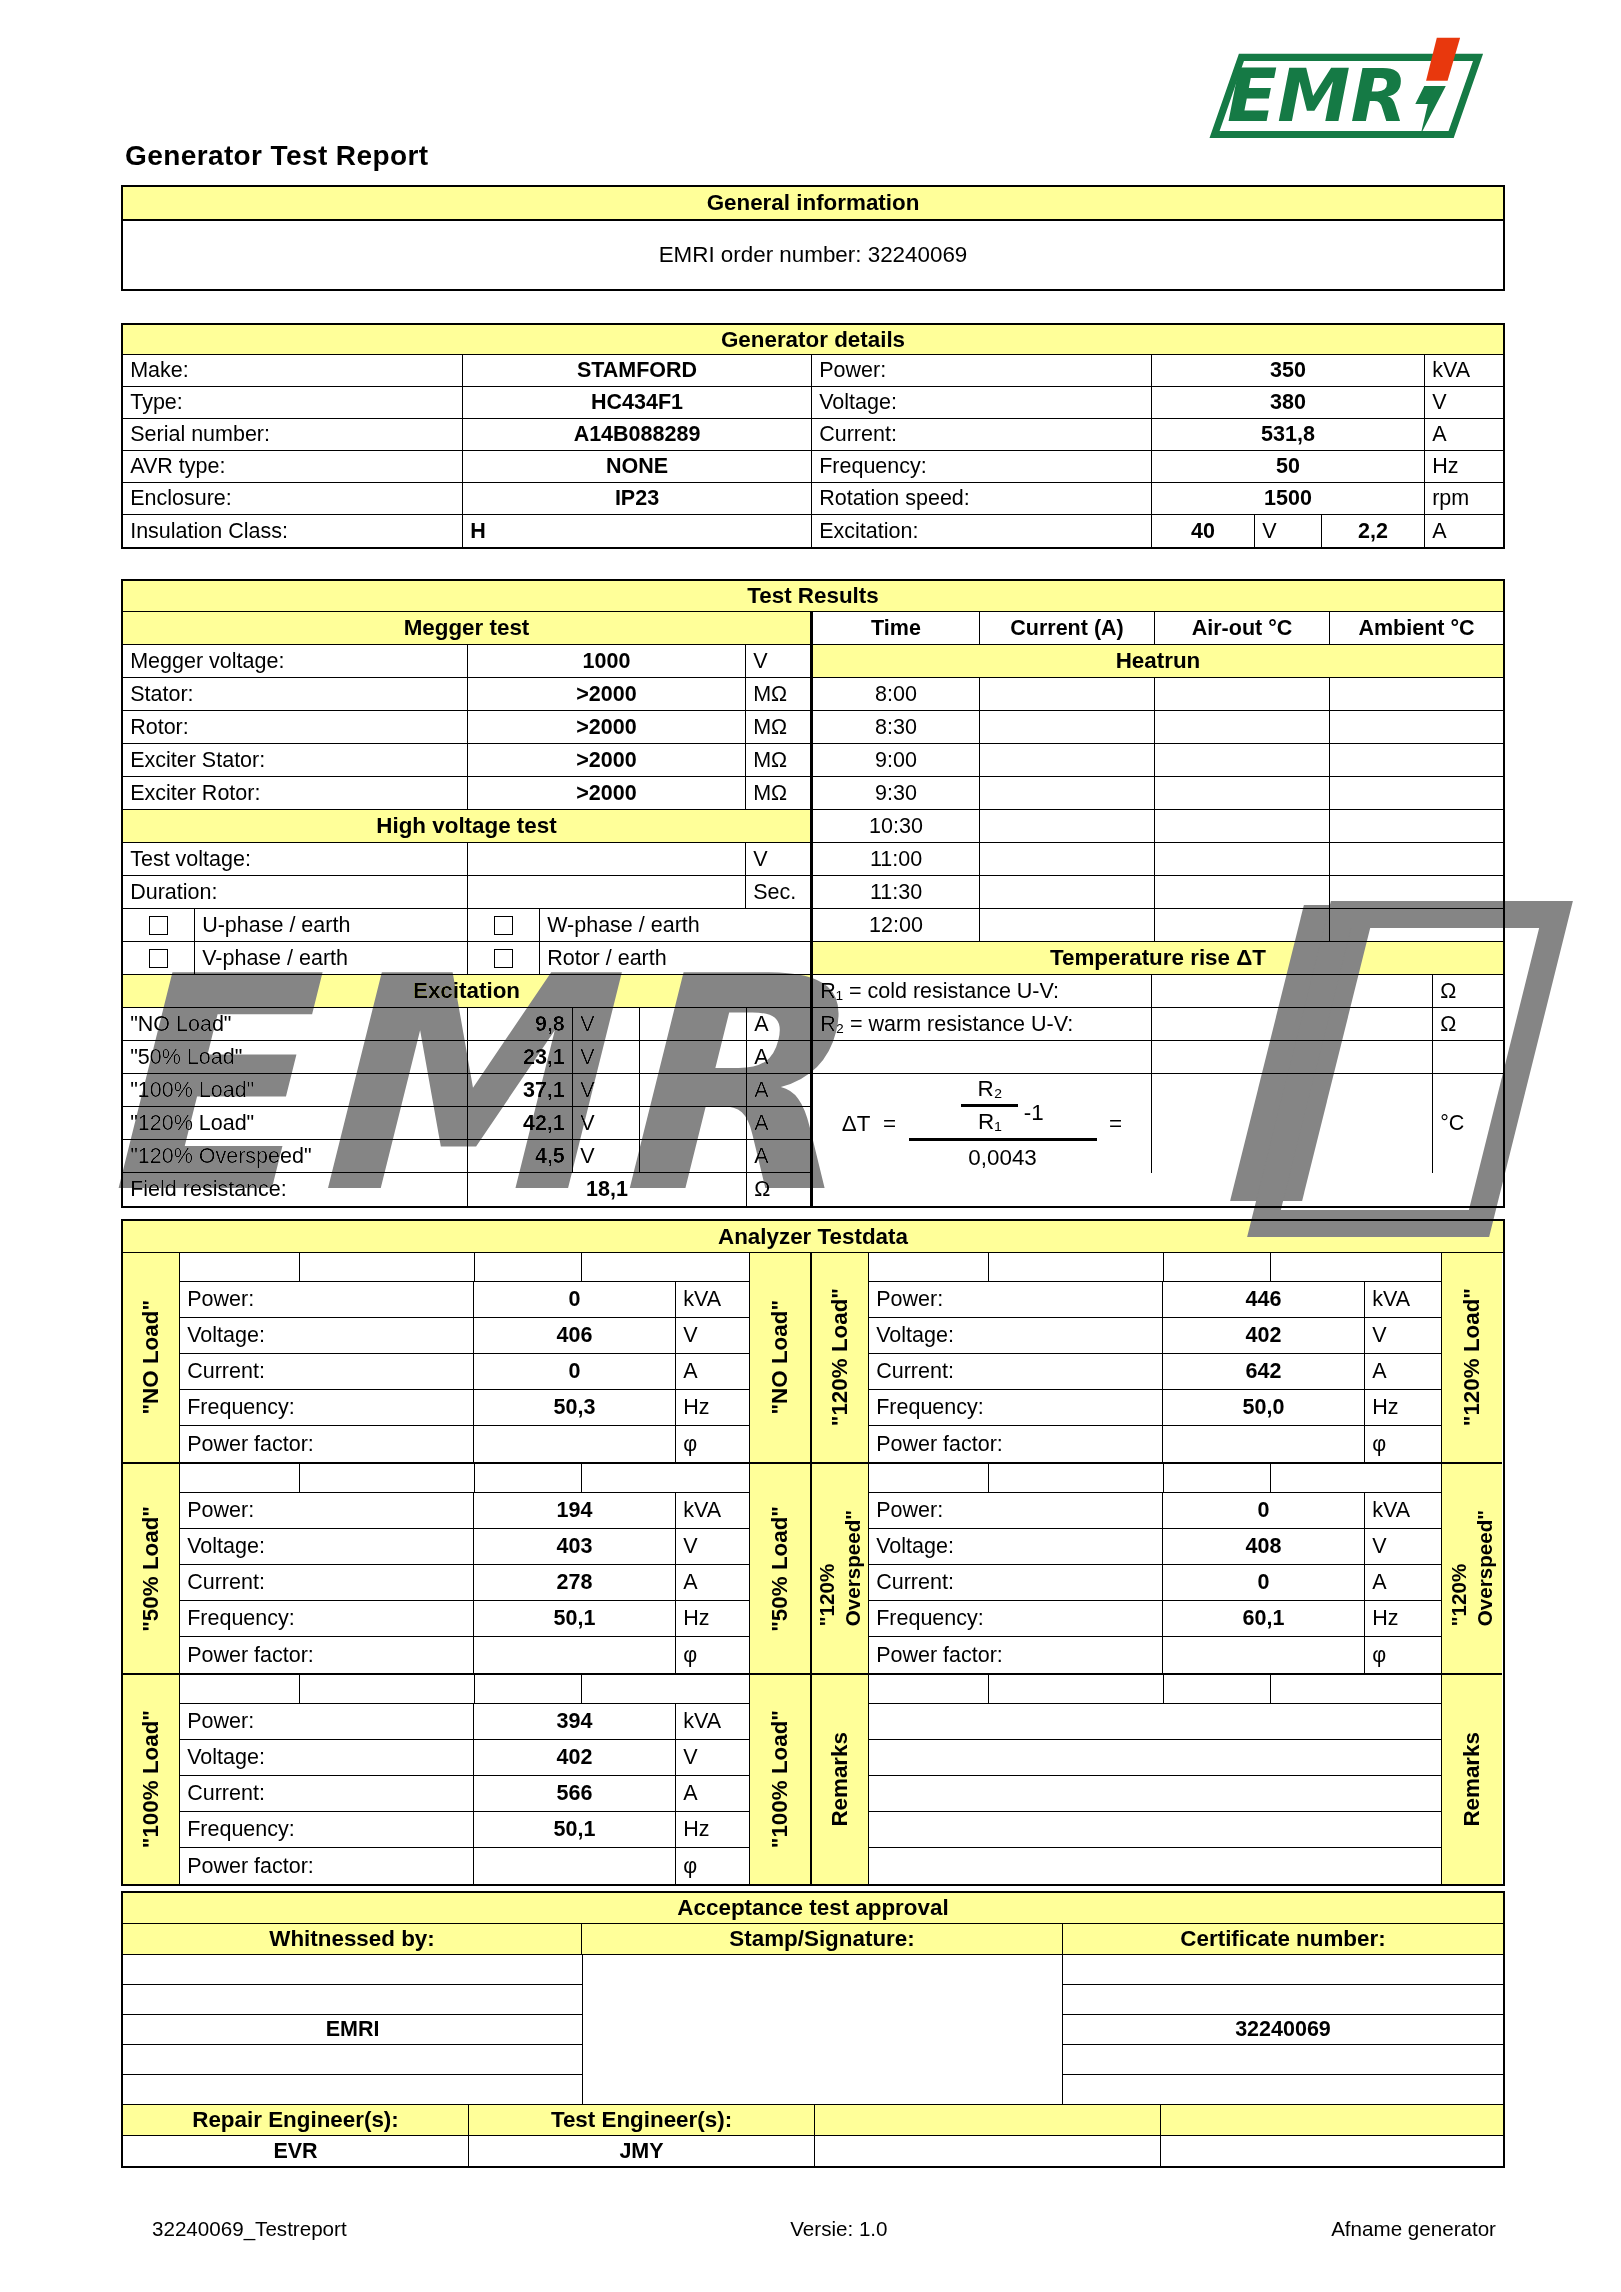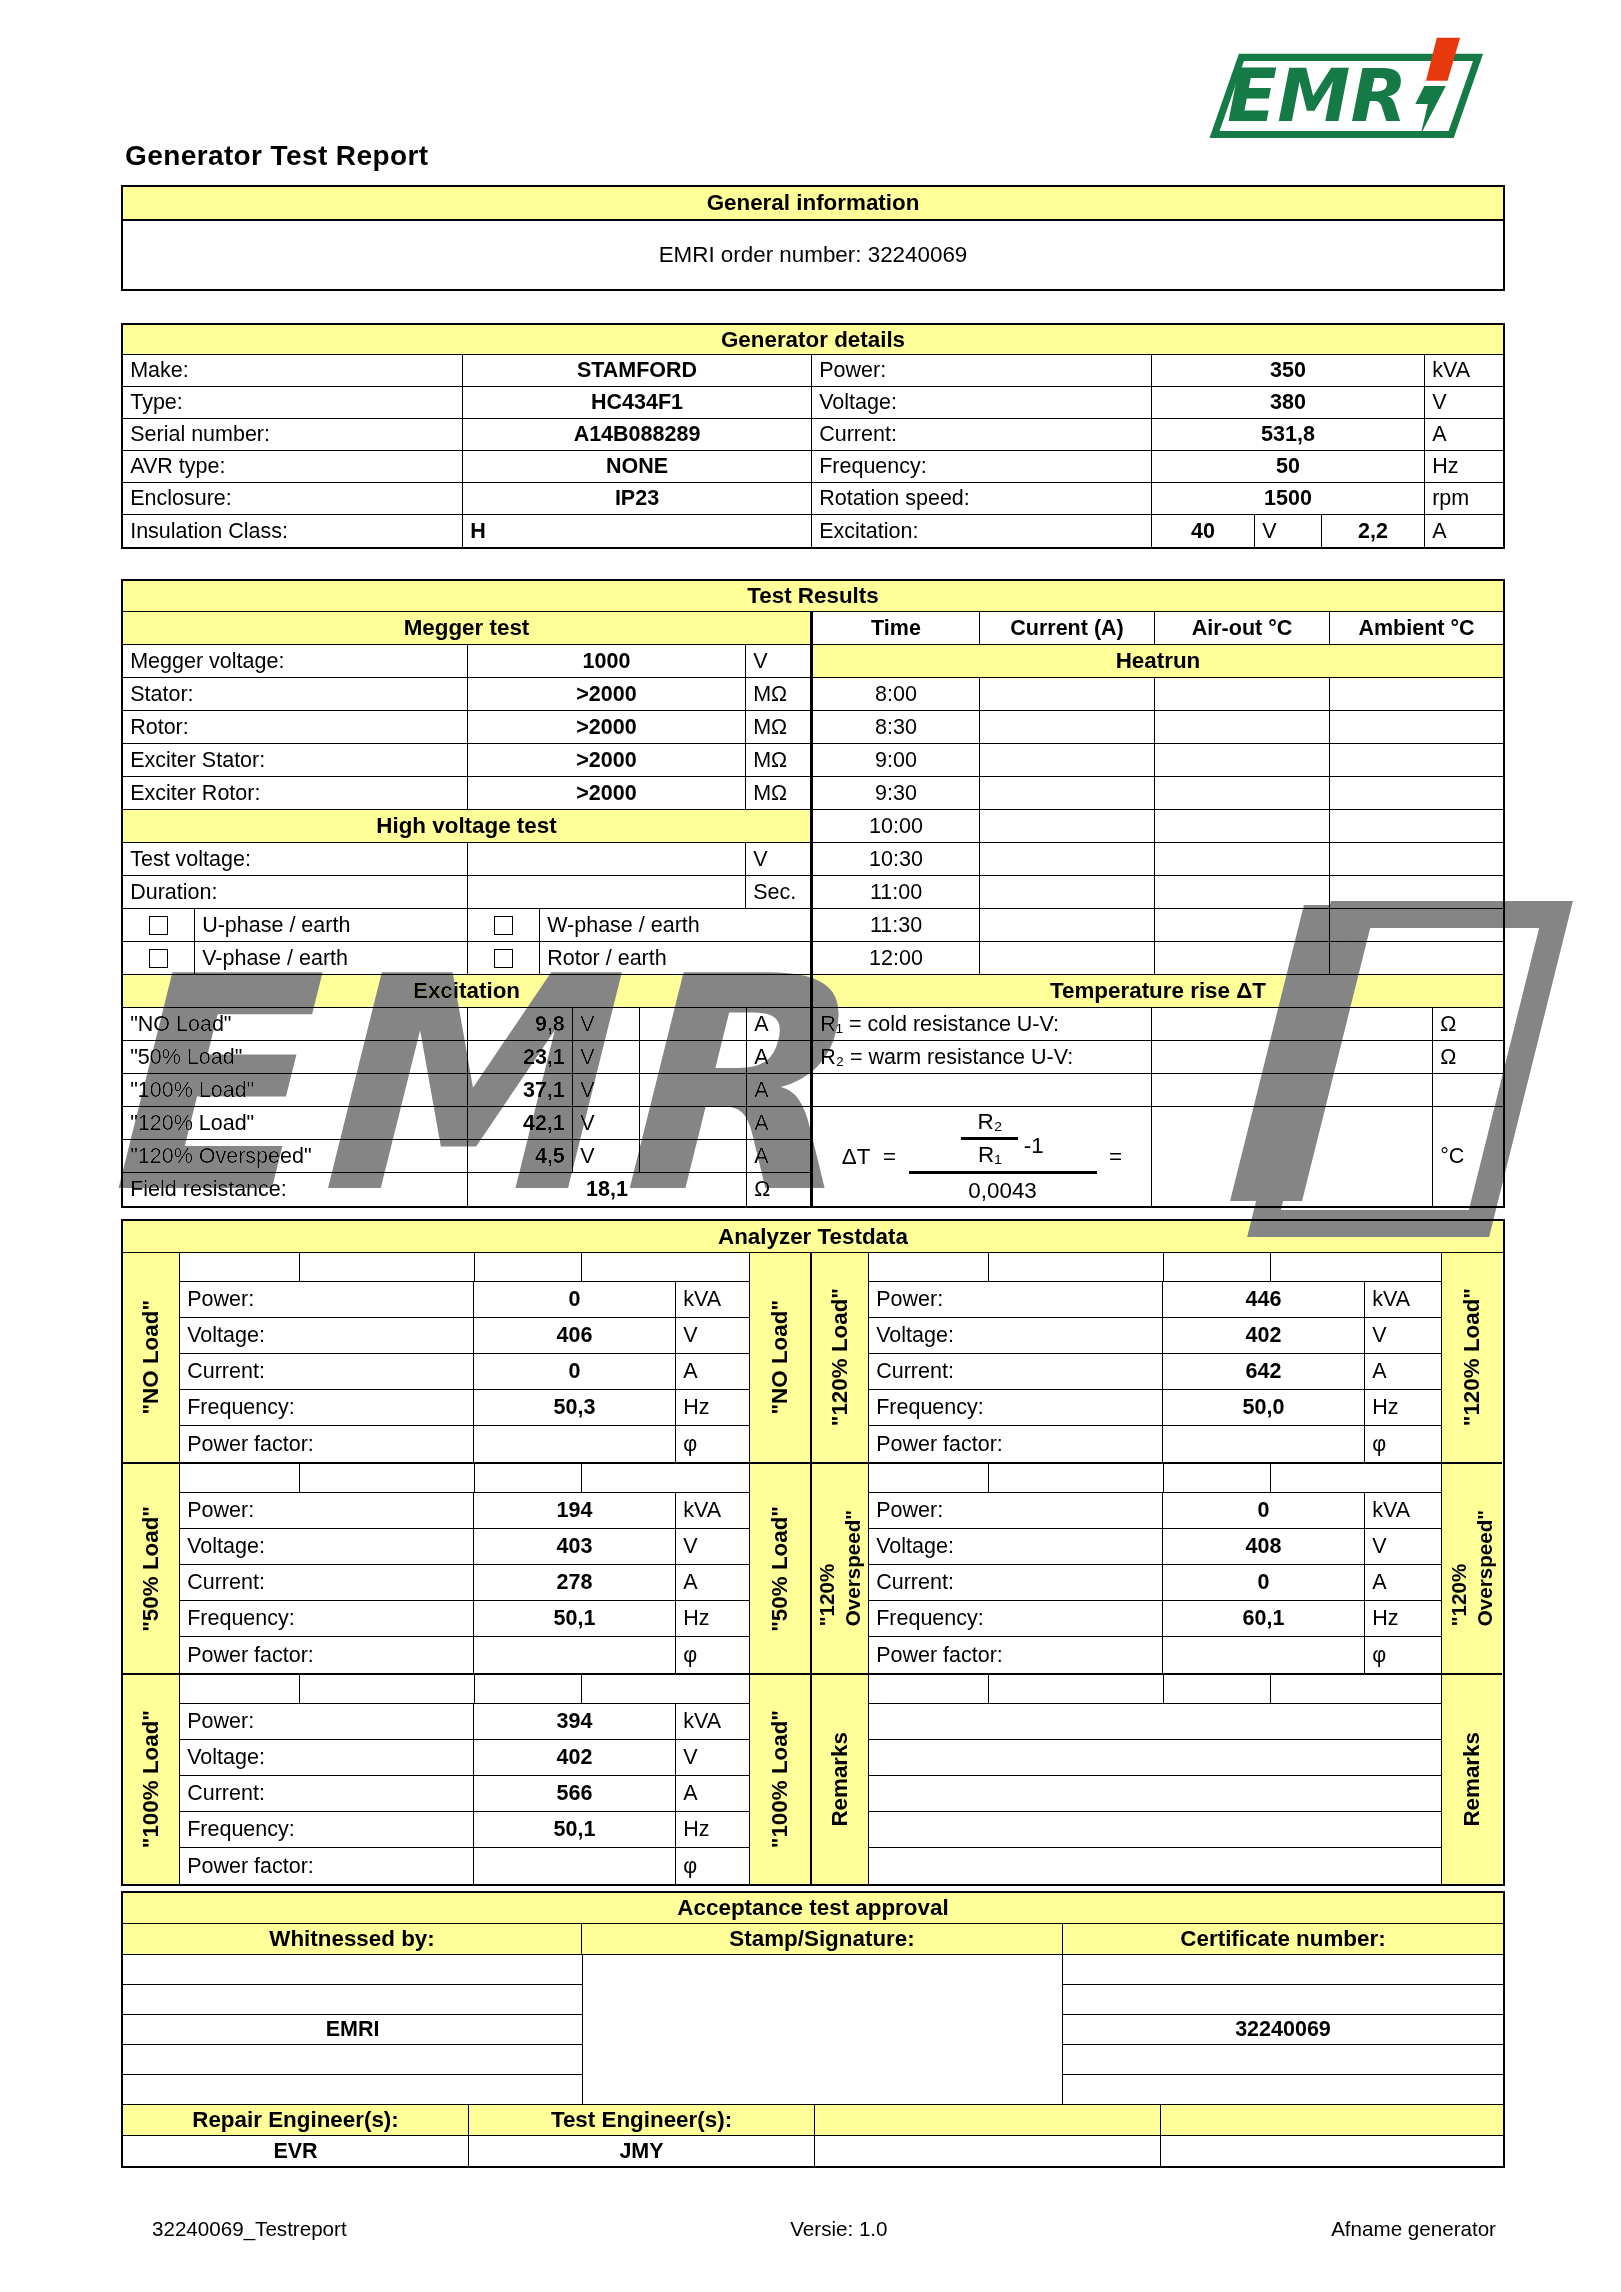--- a/index.html
+++ b/index.html
@@ -309,26 +309,20 @@
           <div class="c" style="width:175px"></div>
           <div class="c fill"></div>
         </div>
       <div class="row">
           <div class="c ctr" style="width:167px">9:30</div>
           <div class="c" style="width:175px"></div>
           <div class="c" style="width:175px"></div>
           <div class="c fill"></div>
         </div>
       <div class="row">
-          <div class="c ctr" style="width:167px">10:00</div>
-          <div class="c" style="width:175px"></div>
-          <div class="c" style="width:175px"></div>
-          <div class="c fill"></div>
-        </div>
-      <div class="row">
           <div class="c ctr" style="width:167px">10:30</div>
           <div class="c" style="width:175px"></div>
           <div class="c" style="width:175px"></div>
           <div class="c fill"></div>
         </div>
       <div class="row">
           <div class="c ctr" style="width:167px">11:00</div>
           <div class="c" style="width:175px"></div>
           <div class="c" style="width:175px"></div>
           <div class="c fill"></div>

